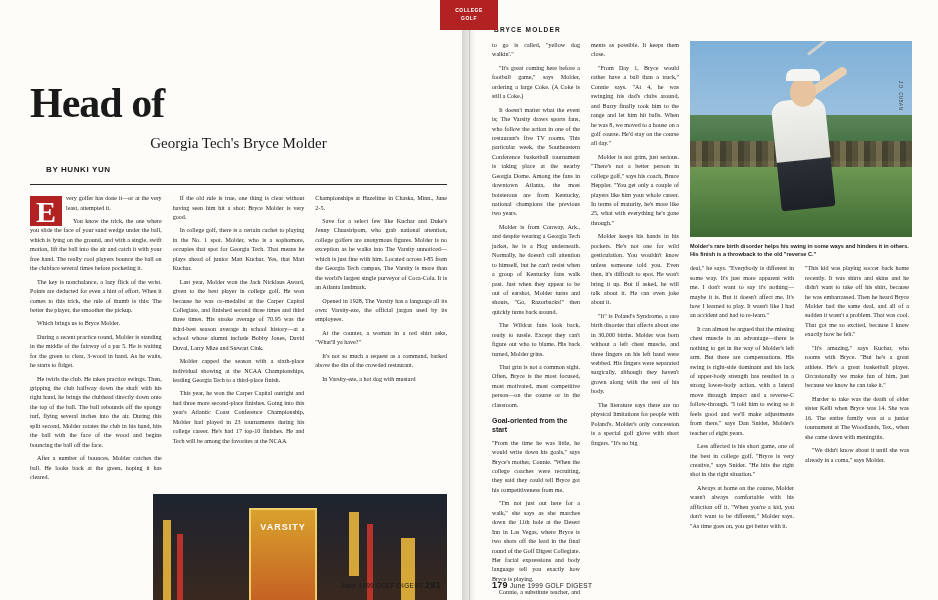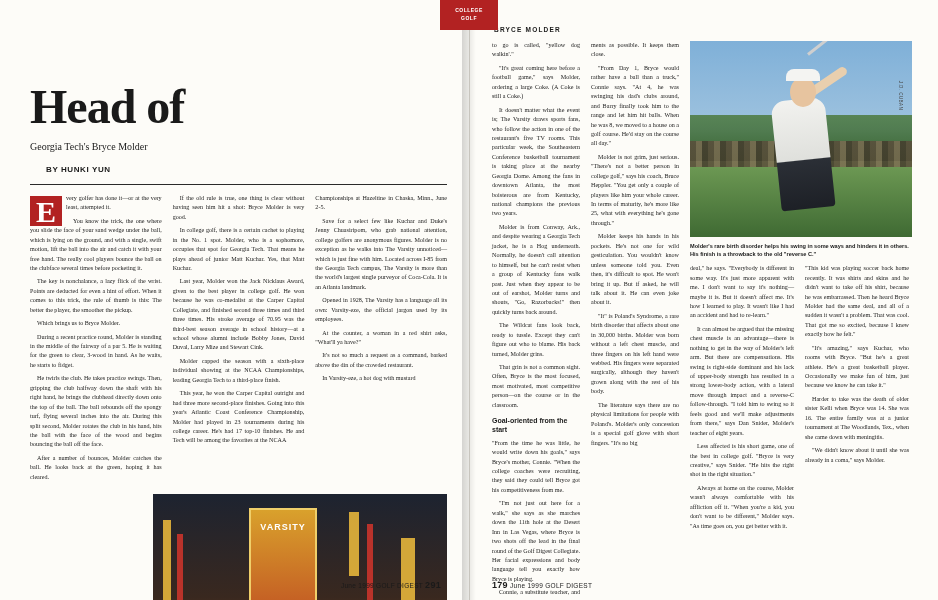--- a/index.html
+++ b/index.html
@@ -19,26 +19,27 @@
     position:absolute;left:50%;transform:translateX(-50%);top:0;
     width:58px;height:30px;background:#b22222;color:#fff;
     font-family:"Liberation Sans", sans-serif;font-size:5px;font-weight:bold;
     letter-spacing:.5px;text-align:center;line-height:1.5;
     padding-top:7px;box-sizing:border-box;z-index:5;
   }
 
   
   .headline{
     font-family:"Liberation Serif", serif;
-    font-size:48px;line-height:0.94;font-weight:bold;letter-spacing:-1px;
+    font-size:42px;line-height:0.94;font-weight:bold;letter-spacing:-1px;
     margin:58px 0 0 0;
   }
   .deck{
-    font-size:10px;line-height:1.18;margin:12px 0 0 0;font-weight:normal;
+    font-size:15px;line-height:1.18;margin:12px 0 0 0;font-weight:normal;
     color:#1a1a1a;
+    text-align:center;
   }
   .byline{
     font-family:"Liberation Sans", sans-serif;
     font-size:8px;font-weight:bold;letter-spacing:.6px;margin:12px 0 10px 16px;
   }
   .rule{height:1px;background:#2a2a2a;margin:6px 0 9px 0;}
 
   .cols3{display:flex;gap:11px;margin-top:4px;}
   .col{width:141px;}
   .col p{

